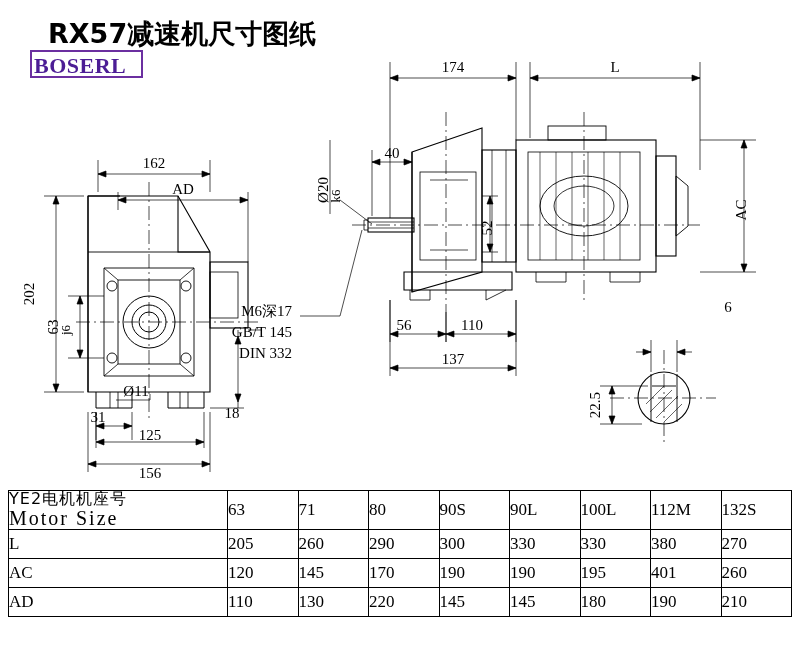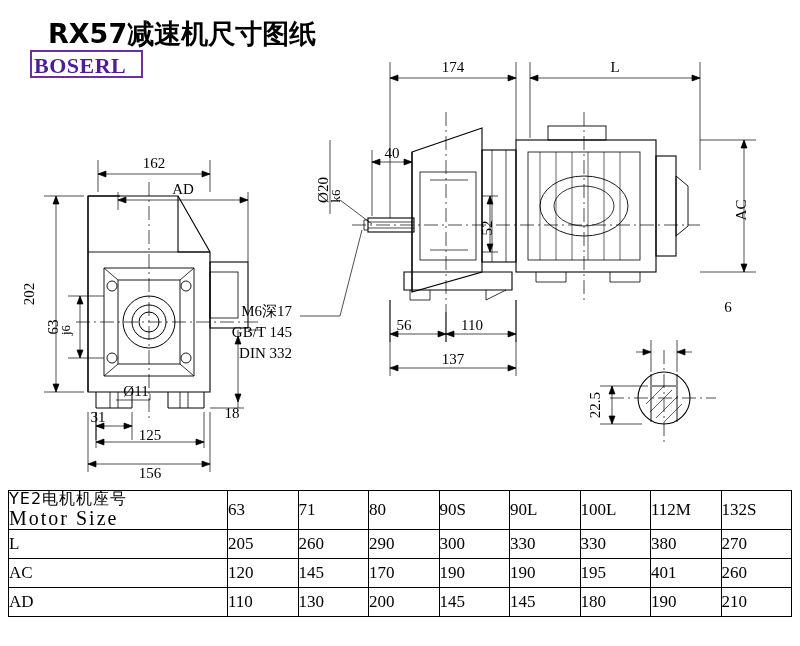--- a/index.html
+++ b/index.html
@@ -405,21 +405,21 @@
       <td>190</td>
       <td>190</td>
       <td>195</td>
       <td>401</td>
       <td>260</td>
     </tr>
     <tr>
       <td class="rowhead">AD</td>
       <td>110</td>
       <td>130</td>
-      <td>200</td>
+      <td>220</td>
       <td>145</td>
       <td>145</td>
       <td>180</td>
       <td>190</td>
       <td>210</td>
     </tr>
   </tbody>
     </table>
 
 </div>

